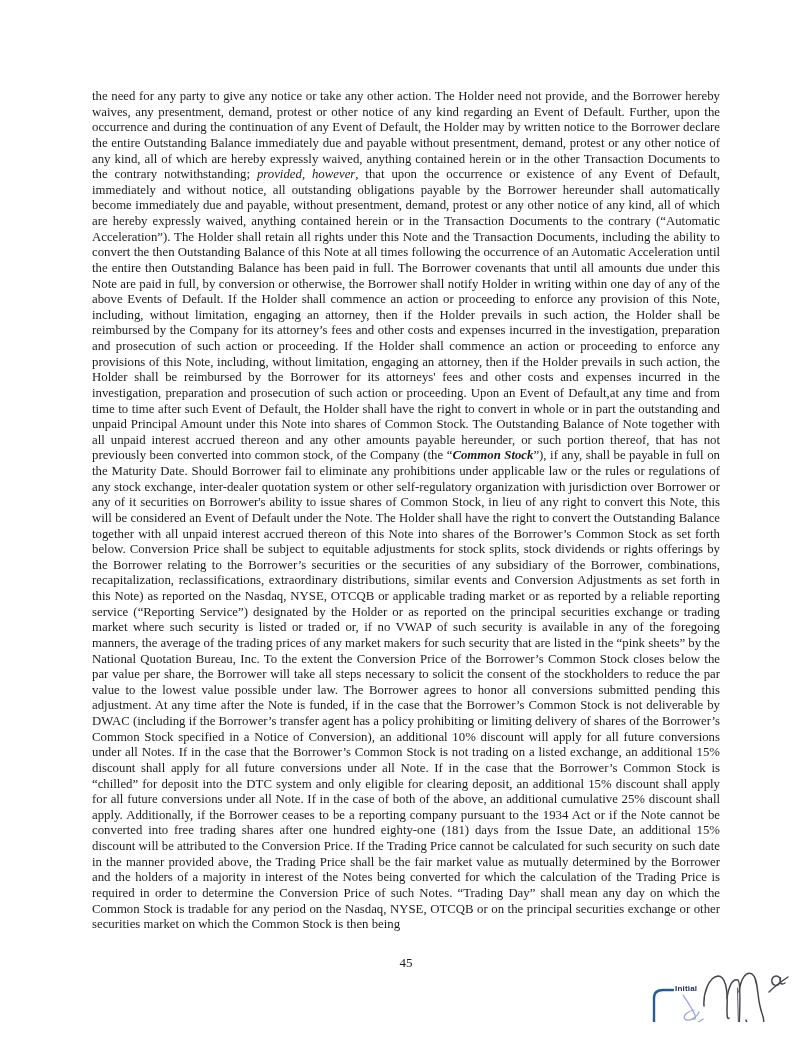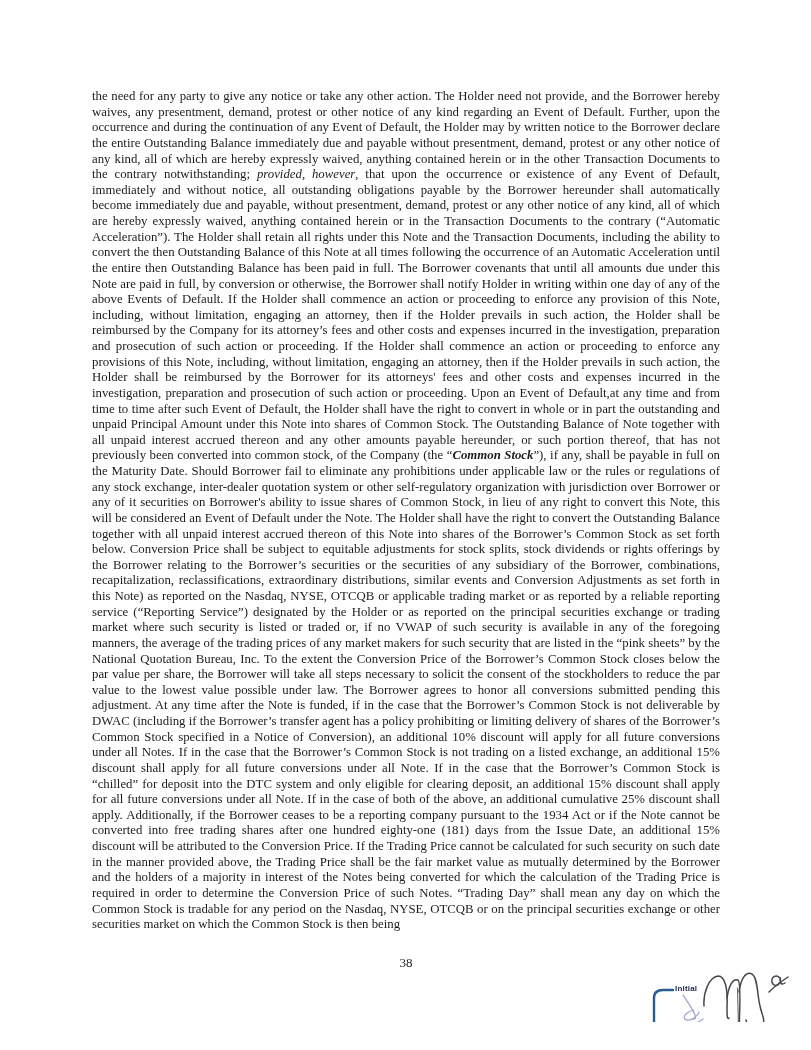--- a/index.html
+++ b/index.html
@@ -72,21 +72,21 @@
 </style>
 </head>
 <body>
 
 <div class="page">
 
   <p class="body-text">
     <span class="seg-normal">the need for any party to give any notice or take any other action. The Holder need not provide, and the Borrower hereby waives, any presentment, demand, protest or other notice of any kind regarding an Event of Default. Further, upon the occurrence and during the continuation of any Event of Default, the Holder may by written notice to the Borrower declare the entire Outstanding Balance immediately due and payable without presentment, demand, protest or any other notice of any kind, all of which are hereby expressly waived, anything contained herein or in the other Transaction Documents to the contrary notwithstanding; </span><span class="seg-italic">provided</span><span class="seg-normal">, </span><span class="seg-italic">however</span><span class="seg-normal">, that upon the occurrence or existence of any Event of Default, immediately and without notice, all outstanding obligations payable by the Borrower hereunder shall automatically become immediately due and payable, without presentment, demand, protest or any other notice of any kind, all of which are hereby expressly waived, anything contained herein or in the Transaction Documents to the contrary (“Automatic Acceleration”).  The Holder shall retain all rights under this Note and the Transaction Documents, including the ability to convert the then Outstanding Balance of this Note at all times following the occurrence of an Automatic Acceleration until the entire then Outstanding Balance has been paid in full. The Borrower covenants that until all amounts due under this Note are paid in full, by conversion or otherwise, the Borrower shall notify Holder in writing within one day of any of the above Events of Default. If the Holder shall commence an action or proceeding to enforce any provision of this Note, including, without limitation, engaging an attorney, then if the Holder prevails in such action, the Holder shall be reimbursed by the Company for its attorney’s fees and other costs and expenses incurred in the investigation, preparation and prosecution of such action or proceeding. If the Holder shall commence an action or proceeding to enforce any provisions of this Note, including, without limitation, engaging an attorney, then if the Holder prevails in such action, the Holder shall be reimbursed by the Borrower for its attorneys' fees and other costs and expenses incurred in the investigation, preparation and prosecution of such action or proceeding. Upon an Event of Default,at any time and from time to time after such Event of Default, the Holder shall have the right to convert in whole or in part the outstanding and unpaid Principal Amount under this Note into shares of Common Stock. The Outstanding Balance of Note together with all unpaid interest accrued thereon and any other amounts payable hereunder, or such portion thereof, that has not previously been converted into common stock, of the Company (the “</span><span class="seg-bold-italic">Common Stock</span><span class="seg-normal">”), if any, shall be payable in full on the Maturity Date. Should Borrower fail to eliminate any prohibitions under applicable law or the rules or regulations of any stock exchange, inter-dealer quotation system or other self-regulatory organization with jurisdiction over Borrower or any of it securities on Borrower's ability to issue shares of Common Stock, in lieu of any right to convert this Note, this will be considered an Event of Default under the Note. The Holder shall have the right to convert the Outstanding Balance together with all unpaid interest accrued thereon of this Note into shares of the Borrower’s Common Stock as set forth below.  Conversion Price shall be subject to equitable adjustments for stock splits, stock dividends or rights offerings by the Borrower relating to the Borrower’s securities or the securities of any subsidiary of the Borrower, combinations, recapitalization, reclassifications, extraordinary distributions, similar events and Conversion Adjustments as set forth in this Note) as reported on the Nasdaq, NYSE, OTCQB or applicable trading market or as reported by a reliable reporting service (“Reporting Service”) designated by the Holder or as reported on the principal securities exchange or trading market where such security is listed or traded or, if no VWAP of such security is available in any of the foregoing manners, the average of the trading prices of any market makers for such security that are listed in the “pink sheets” by the National Quotation Bureau, Inc. To the extent the Conversion Price of the Borrower’s Common Stock closes below the par value per share, the Borrower will take all steps necessary to solicit the consent of the stockholders to reduce the par value to the lowest value possible under law. The Borrower agrees to honor all conversions submitted pending this adjustment.  At any time after the Note is funded, if in the case that the Borrower’s Common Stock is not deliverable by DWAC (including if the Borrower’s transfer agent has a policy prohibiting or limiting delivery of shares of the Borrower’s Common Stock specified in a Notice of Conversion), an additional 10% discount will apply for all future conversions under all Notes. If in the case that the Borrower’s Common Stock is not trading on a listed exchange, an additional 15% discount shall apply for all future conversions under all Note.  If in the case that the Borrower’s Common Stock is “chilled” for deposit into the DTC system and only eligible for clearing deposit, an additional 15% discount shall apply for all future conversions under all Note.  If in the case of both of the above, an additional cumulative 25% discount shall apply. Additionally, if the Borrower ceases to be a reporting company pursuant to the 1934 Act or if the Note cannot be converted into free trading shares after one hundred eighty-one (181) days from the Issue Date, an additional 15% discount will be attributed to the Conversion Price. If the Trading Price cannot be calculated for such security on such date in the manner provided above, the Trading Price shall be the fair market value as mutually determined by the Borrower and the holders of a majority in interest of the Notes being converted for which the calculation of the Trading Price is required in order to determine the Conversion Price of such Notes. “Trading Day” shall mean any day on which the Common Stock is tradable for any period on the Nasdaq, NYSE, OTCQB or on the principal securities exchange or other securities market on which the Common Stock is then being</span>
   </p>
 
-  <div class="page-number">38</div>
+  <div class="page-number">45</div>
 
   <div class="initial-area">
     <svg viewBox="0 0 166 80" aria-hidden="true">
 
       <g>
         <path class="bracket-stroke" d="M28,22 L18,22 Q9,22 9,30 L9,52 Q9,61 19,61 L60,61"></path>
         <path class="bracket-bottom" d="M14,59.5 L63,61.5"></path>
       </g>
 
       <g>

